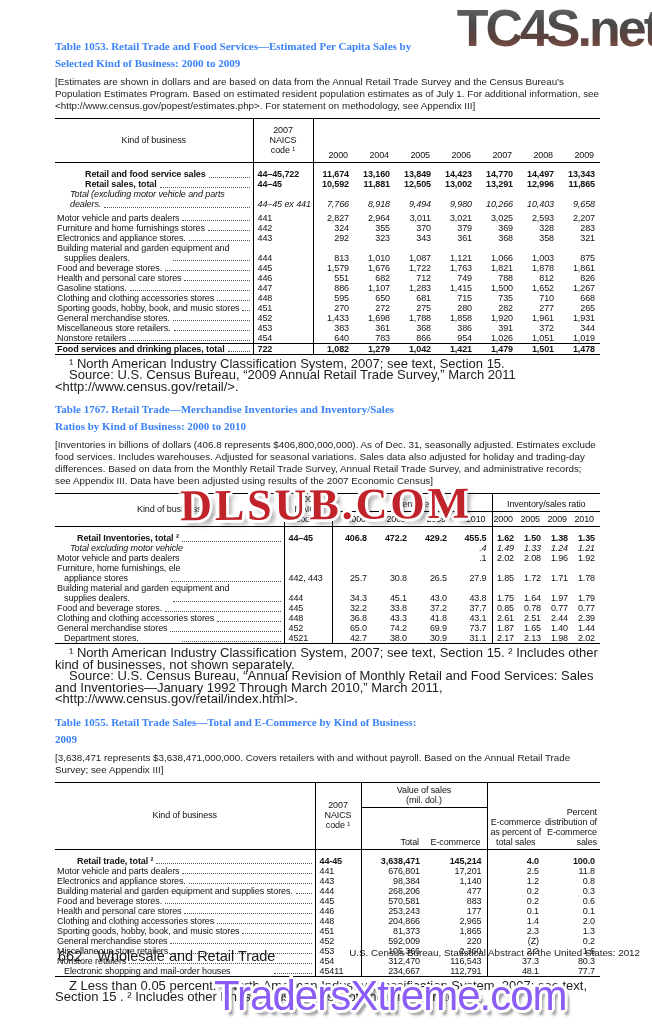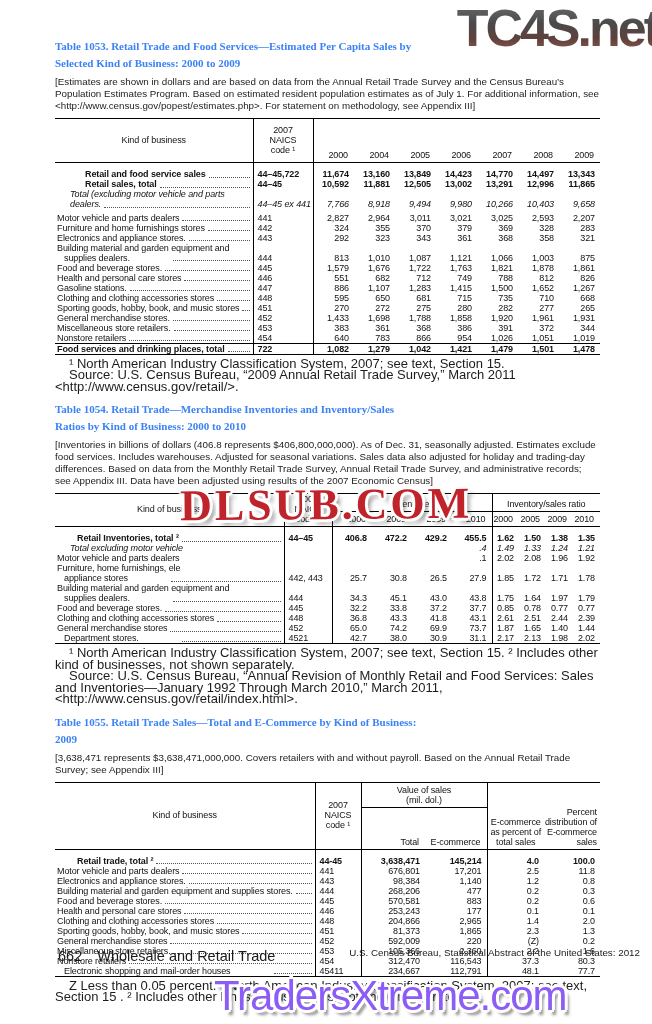--- a/index.html
+++ b/index.html
@@ -373,21 +373,21 @@
               <td class="num">1,478</td>
             </tr>
           </tbody>
       </table>
       <p class="fn">¹ North American Industry Classification System, 2007; see text, Section 15.</p>
       <p class="fn">Source: U.S. Census Bureau, “2009 Annual Retail Trade Survey,” March 2011 &lt;http://www.census.gov/retail/&gt;.</p>
     </section>
 
     <section>
       <div class="tbl-title">
-        <div>Table 1054. Retail Trade—Merchandise Inventories and Inventory/Sales</div>
+        <div>Table 1767. Retail Trade—Merchandise Inventories and Inventory/Sales</div>
         <div>Ratios by Kind of Business: 2000 to 2010</div>
       </div>
       <p class="note">[Inventories in billions of dollars (406.8 represents $406,800,000,000). As of Dec. 31, seasonally adjusted. Estimates exclude food services. Includes warehouses. Adjusted for seasonal variations. Sales data also adjusted for holiday and trading-day differences. Based on data from the Monthly Retail Trade Survey, Annual Retail Trade Survey, and administrative records; see Appendix III. Data have been adjusted using results of the 2007 Economic Census]</p>
       <table class="dt">
         <colgroup>
           <col style="width:229px">
             <col style="width:48px">
           <col style="width:40px">
             <col style="width:40px">
             <col style="width:40px">

